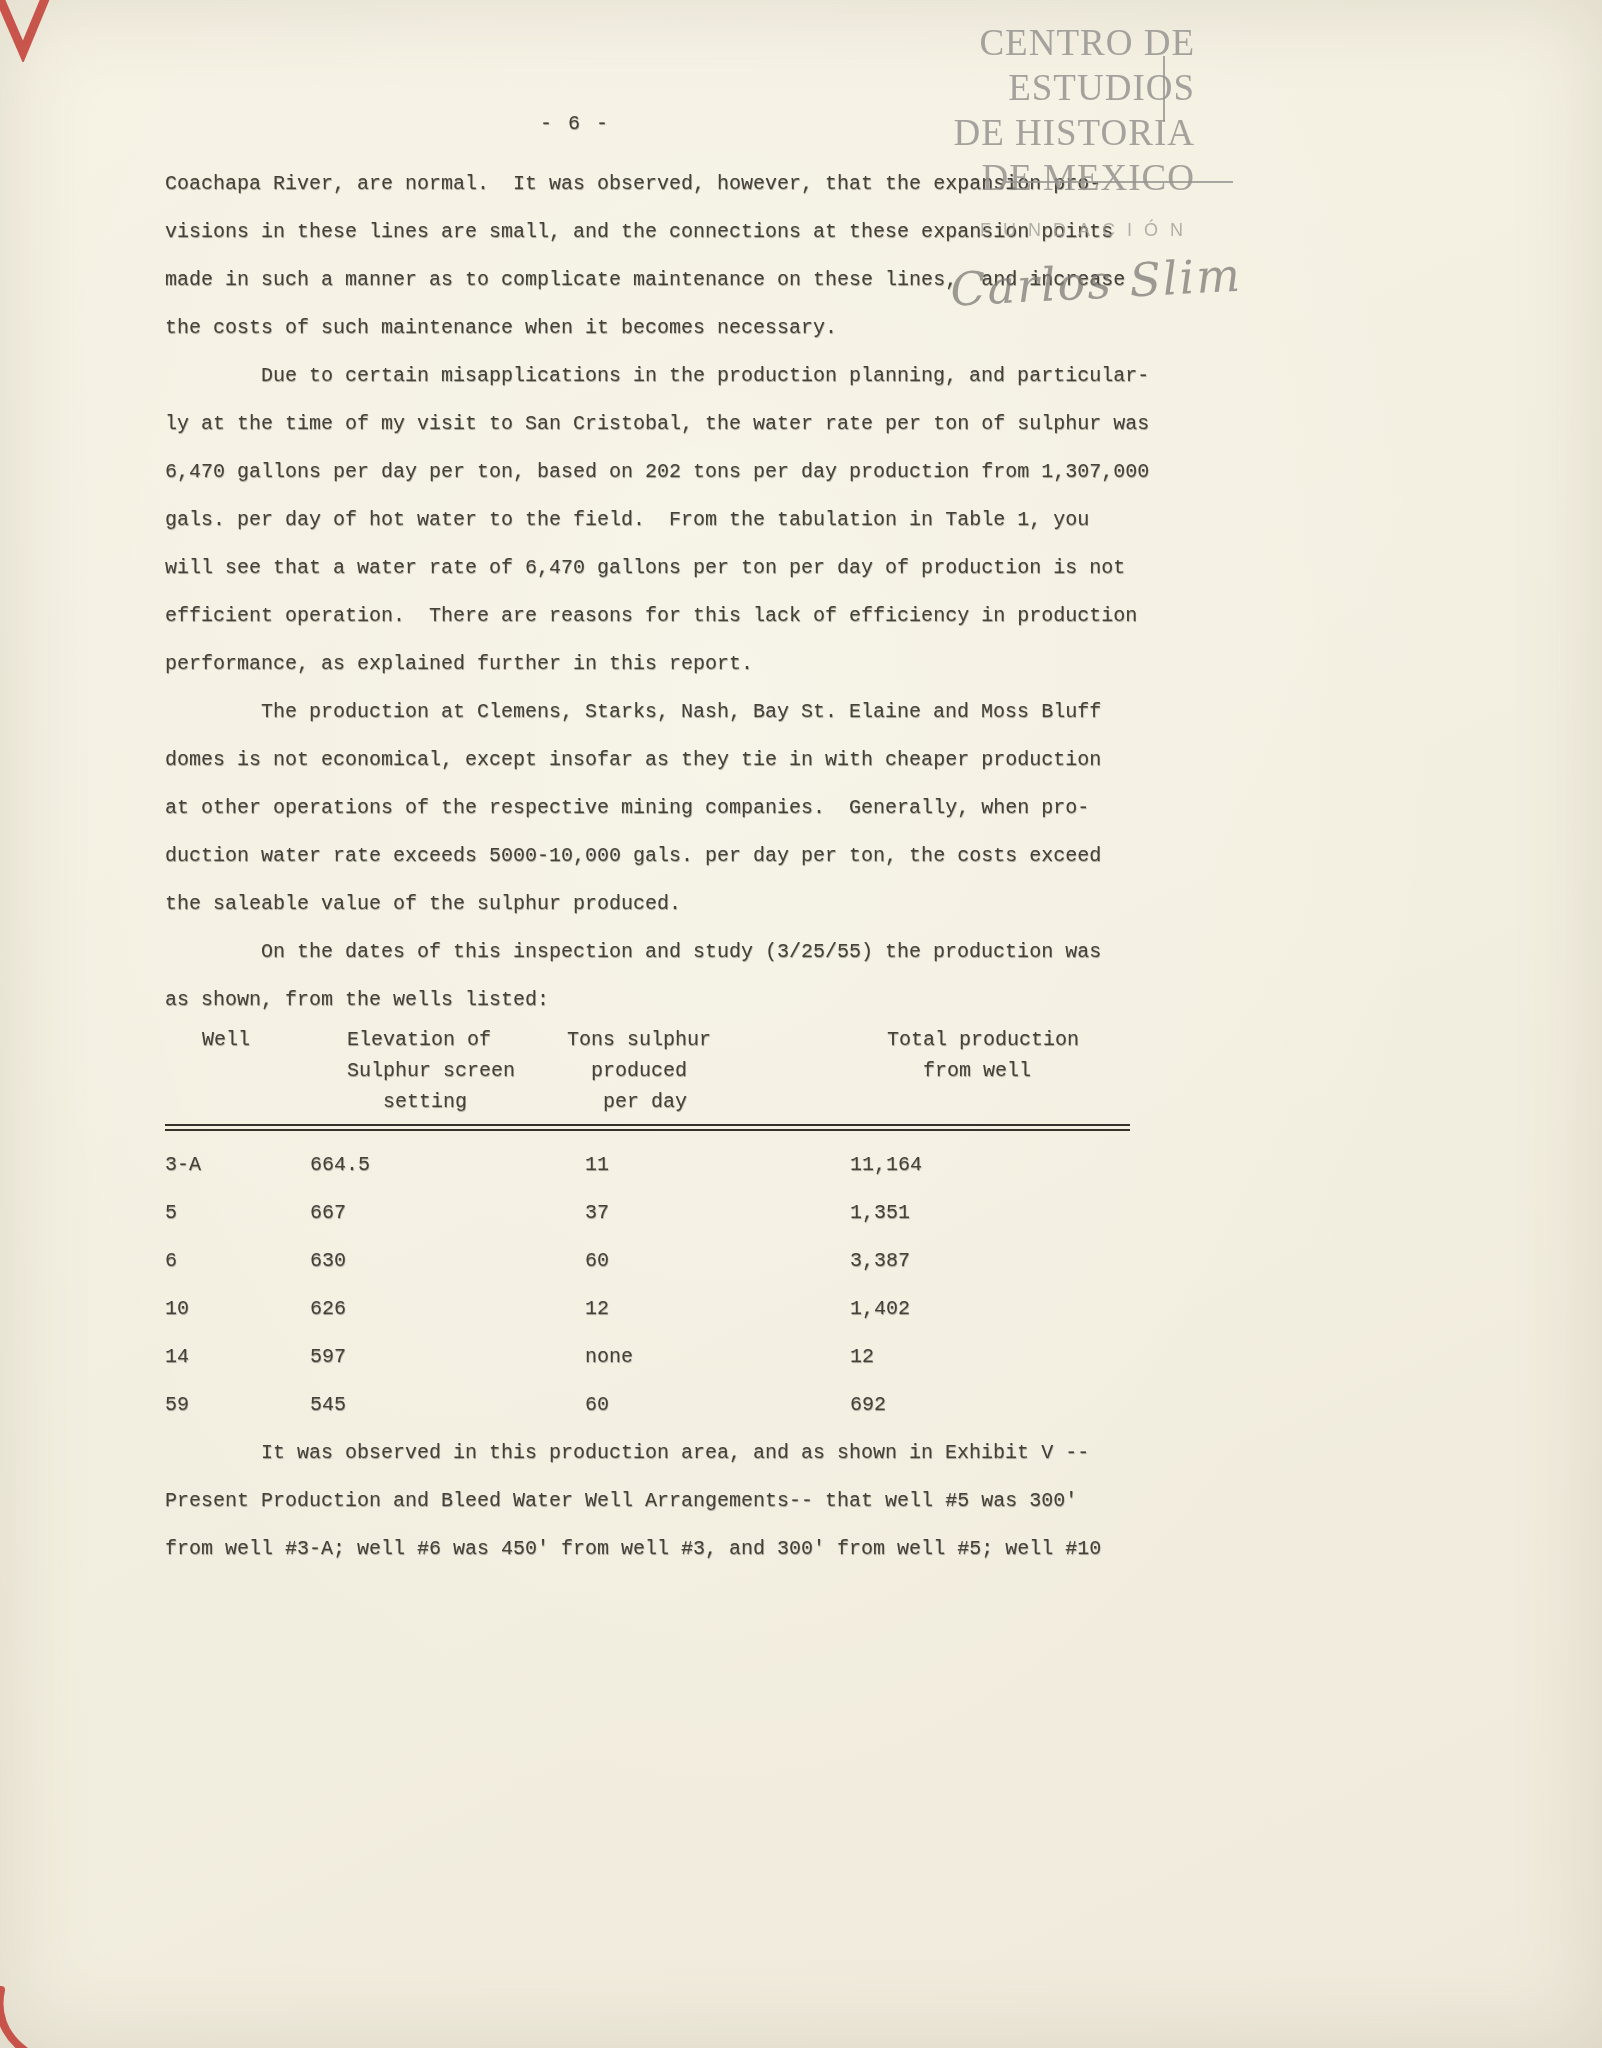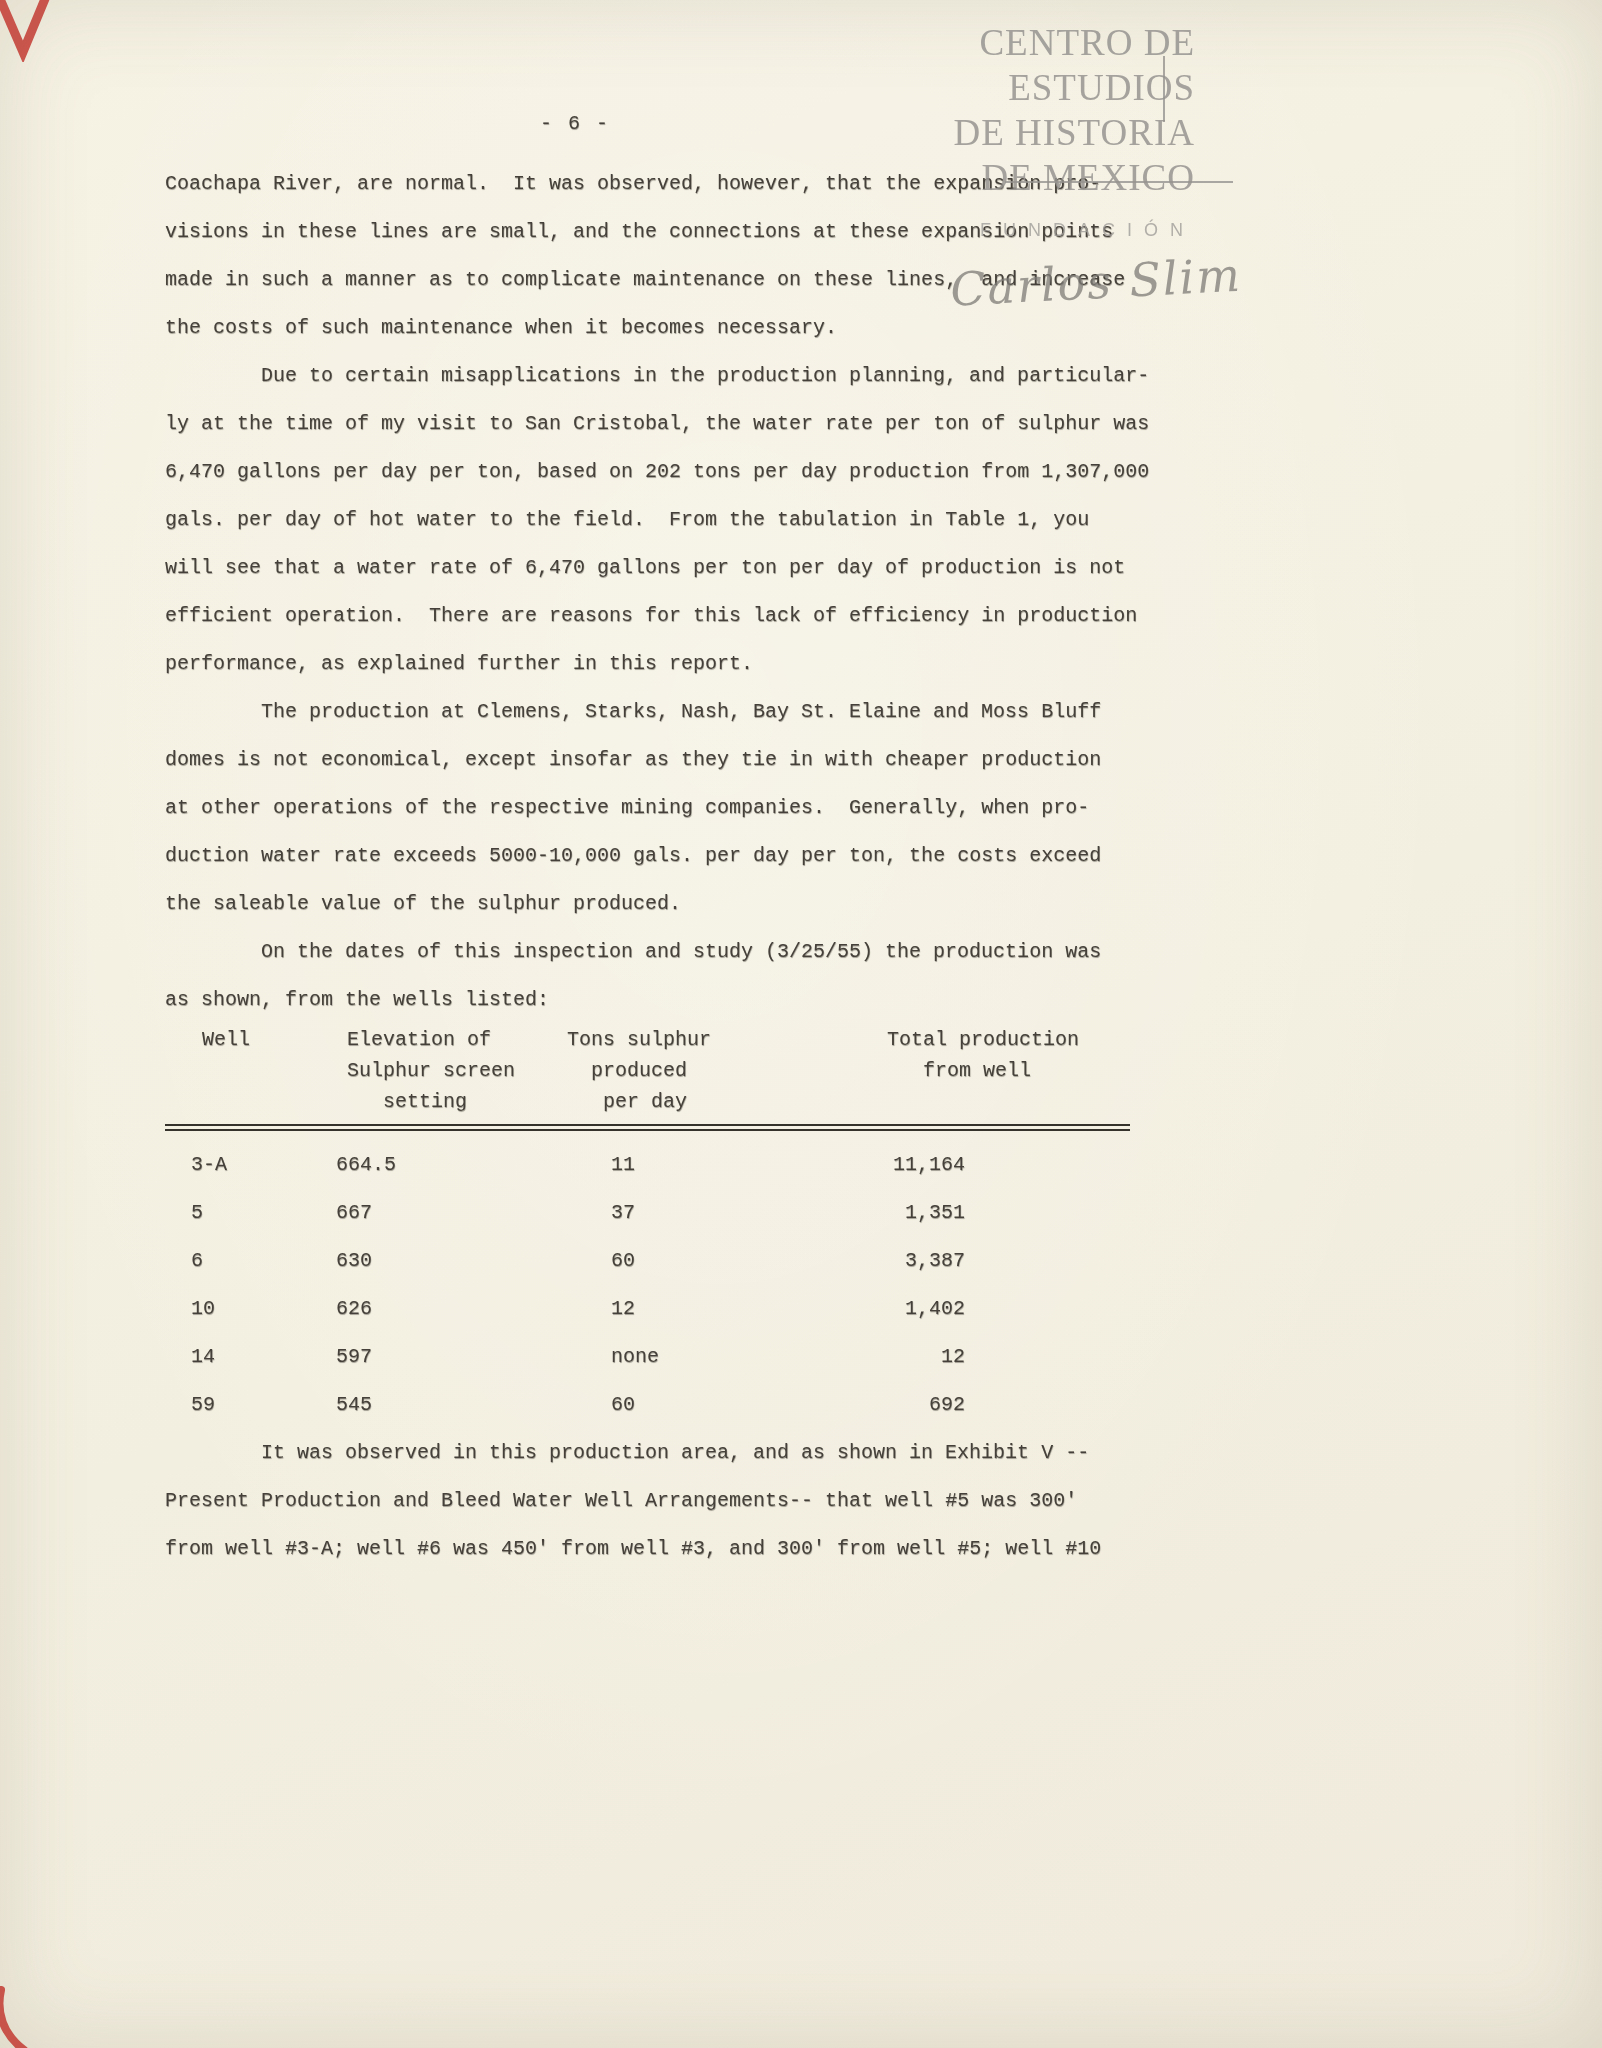--- a/index.html
+++ b/index.html
@@ -54,23 +54,23 @@
     height: 3px;
     border-top: 2px solid #35322c;
     border-bottom: 2px solid #35322c;
     margin: 7px 0 10px 0;
   }
   .tr {
     display: grid;
     grid-template-columns: 145px 220px 320px 280px;
     line-height: 48px;
   }
-  .td { white-space: pre; margin-left: 26px; }
+  .td { white-space: pre; }
   .td-tons { padding-left: 55px; }
-  .td-total { text-align: right; padding-right: 165px; }
+  .td-total { padding-right: 165px; }
   .closing { margin-top: 40px; }
 
   
   .watermark {
     position: absolute;
     left: 950px;
     top: 20px;
     width: 245px;
     text-align: right;
     z-index: 5;

